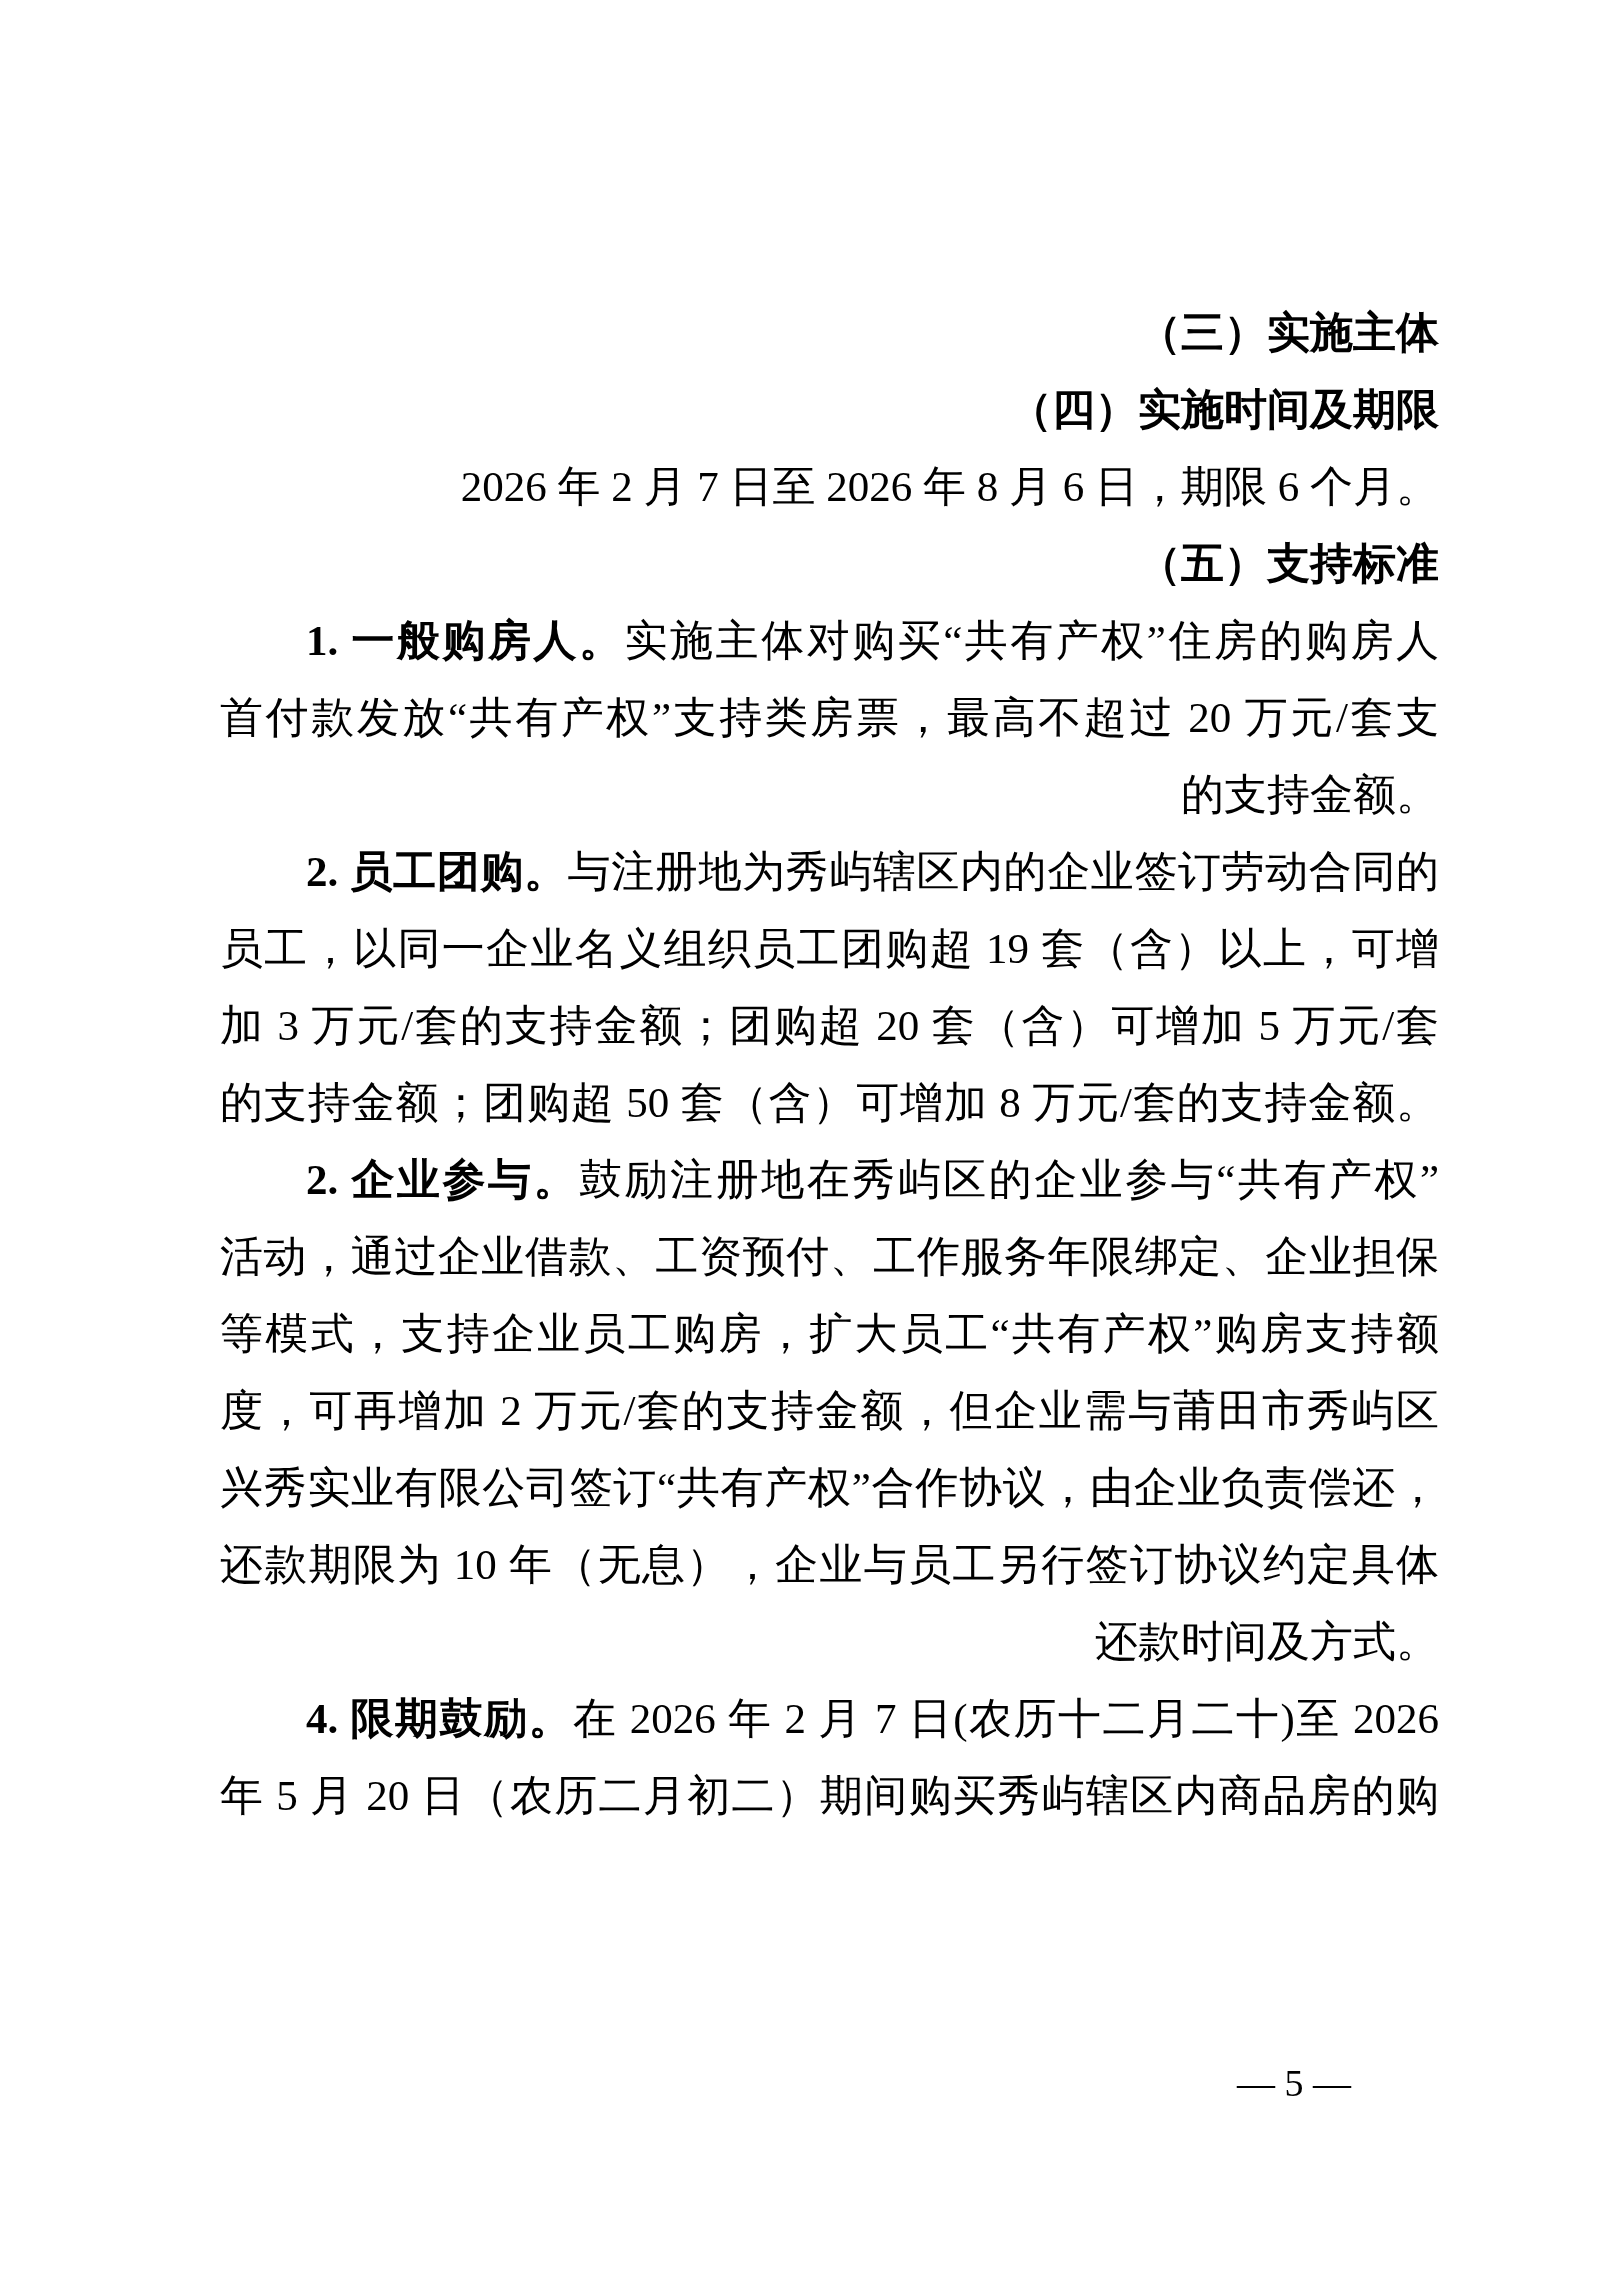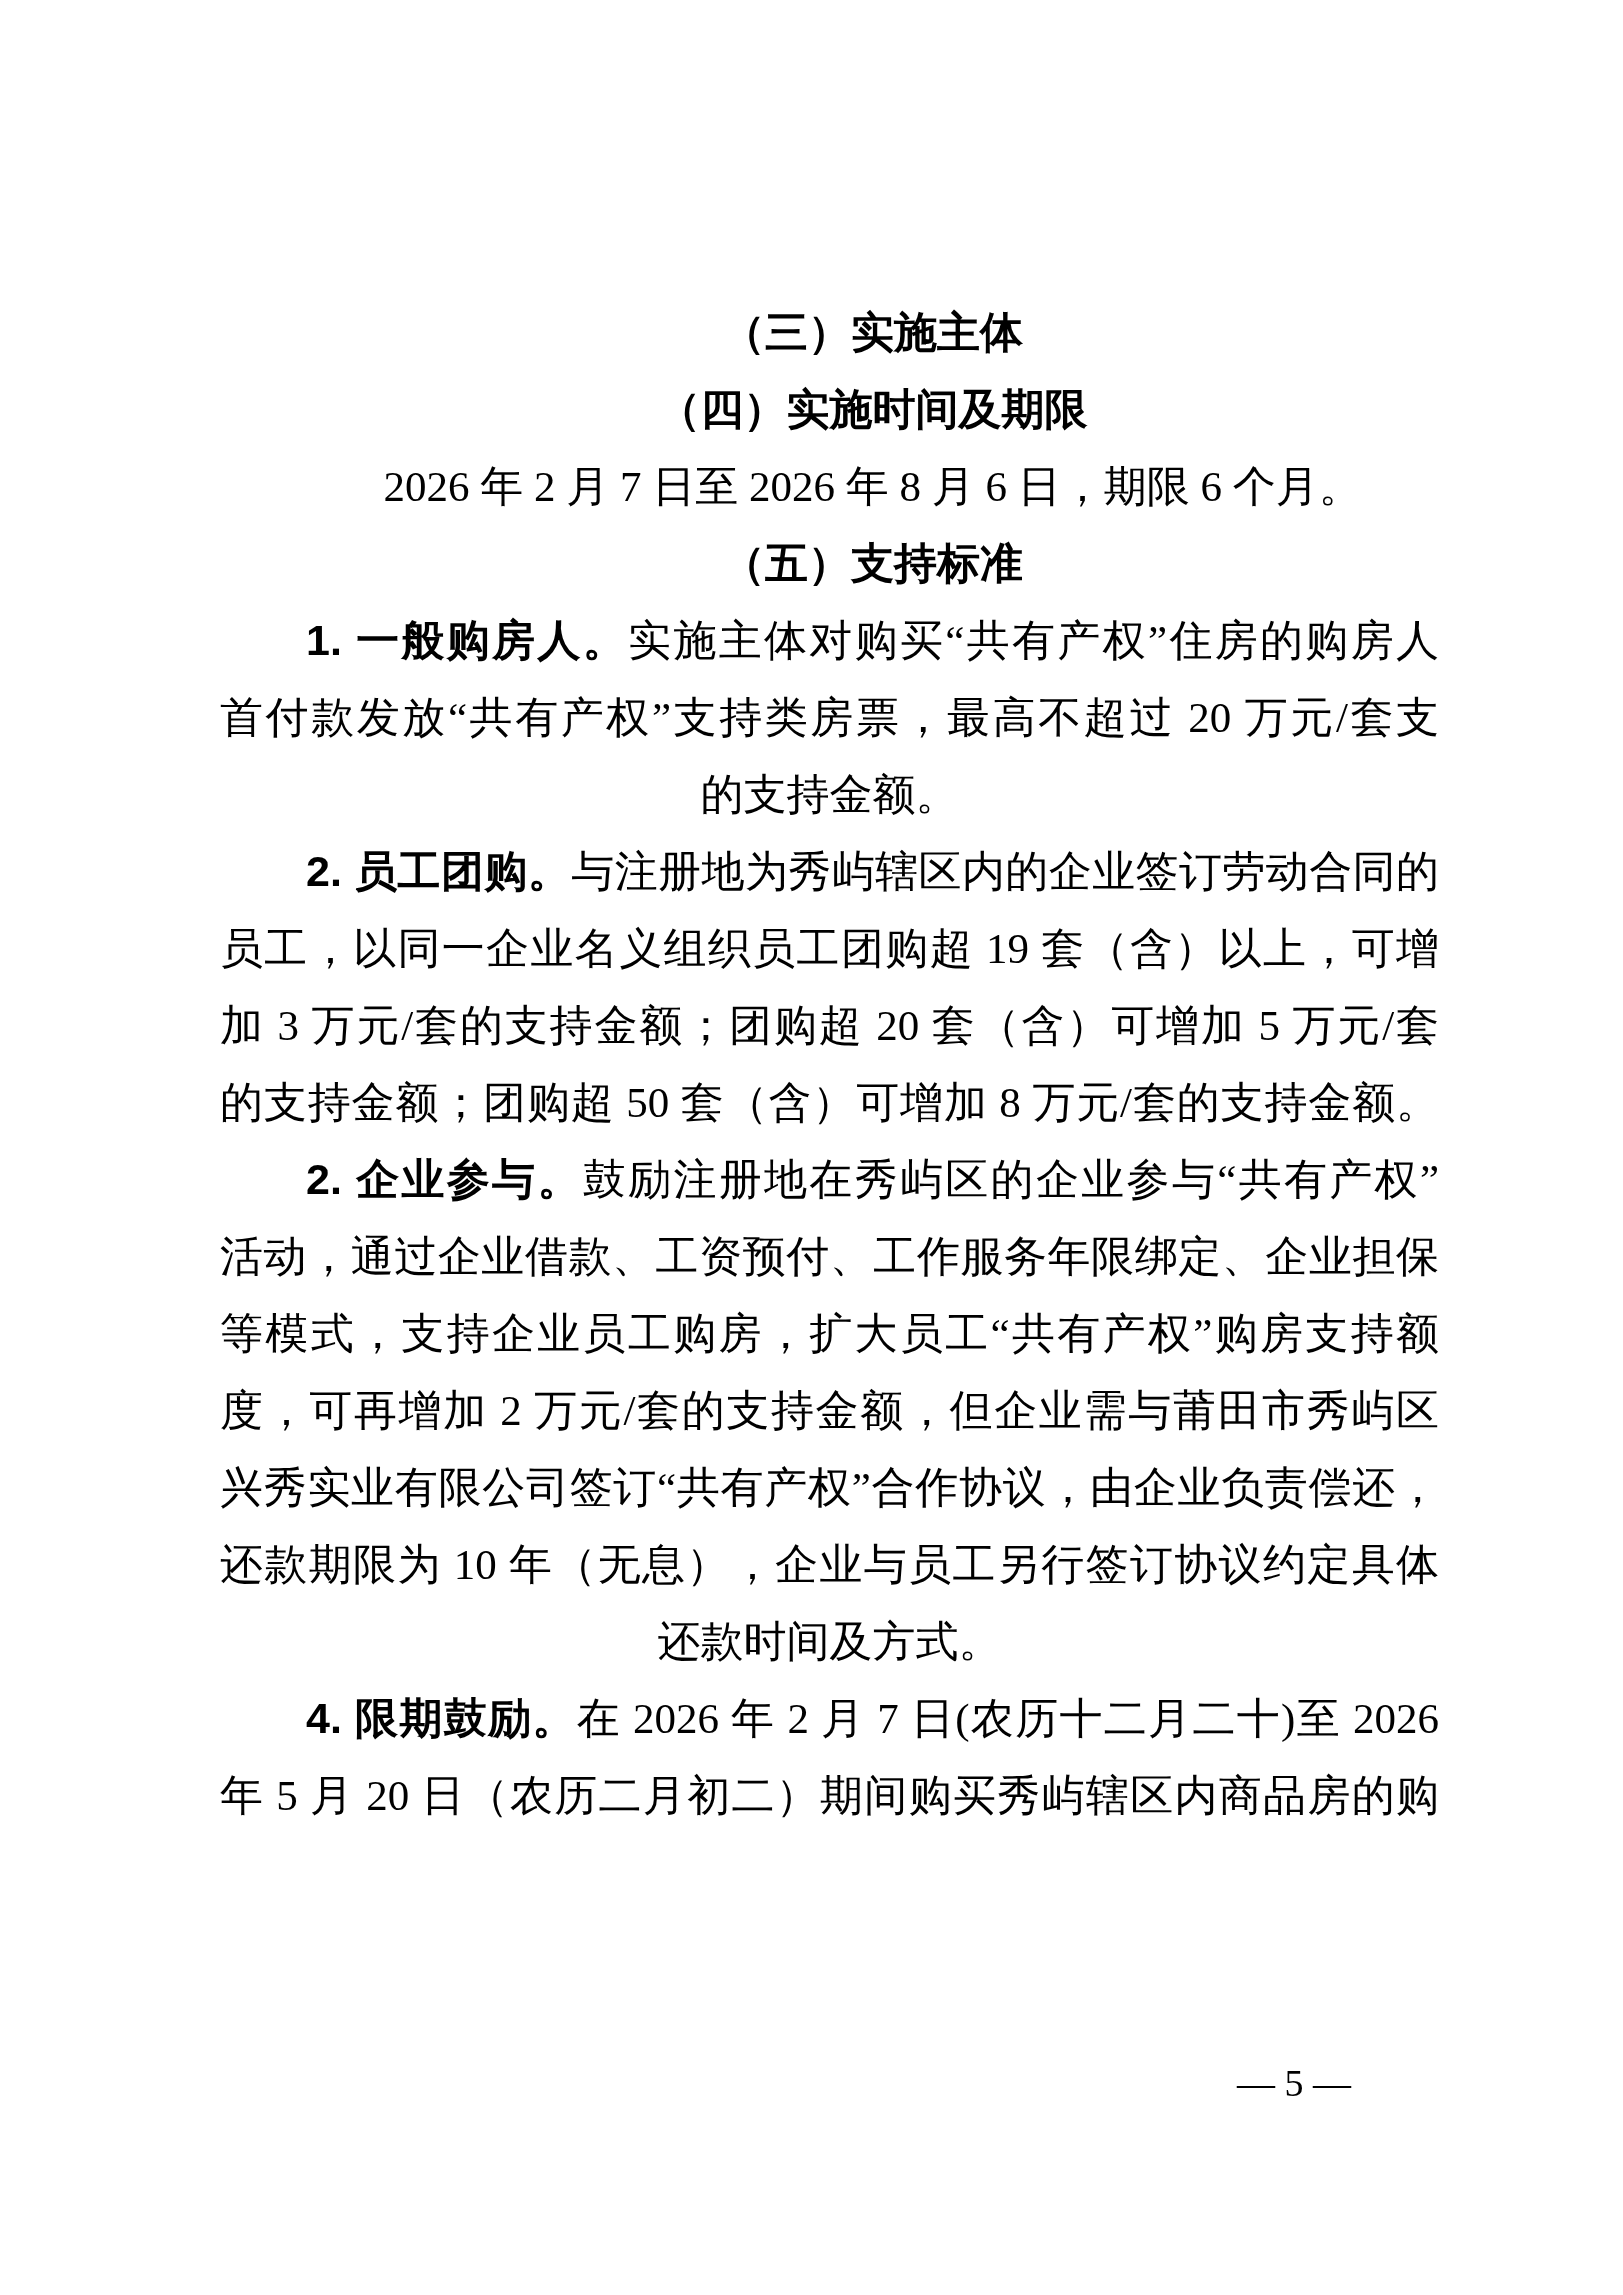--- a/index.html
+++ b/index.html
@@ -16,34 +16,34 @@
     position: absolute;
     left: 220px;
     top: 294px;
     width: 1219px;
   }
   .line {
     height: 77px;
     line-height: 77px;
     font-size: 43px;
     overflow: hidden;
-    text-align: center;
+    text-align: right;
   }
   .line.indent { text-indent: 86px; }
   .line.justify {
     text-align: justify;
     text-align-last: justify;
     text-justify: inter-character;
   }
   .line.heading {
     font-family: "Liberation Sans", sans-serif;
     font-weight: 700;
   }
   .lead {
-    font-family: Liberation Sans, sans-serif;
+    font-family: Liberation Serif, serif;
     font-weight: 700;
   }
   .page-number {
     position: absolute;
     left: 1237px;
     top: 2060px;
     font-size: 38px;
     line-height: 46px;
     font-family: "Liberation Serif", serif;
     white-space: nowrap;

